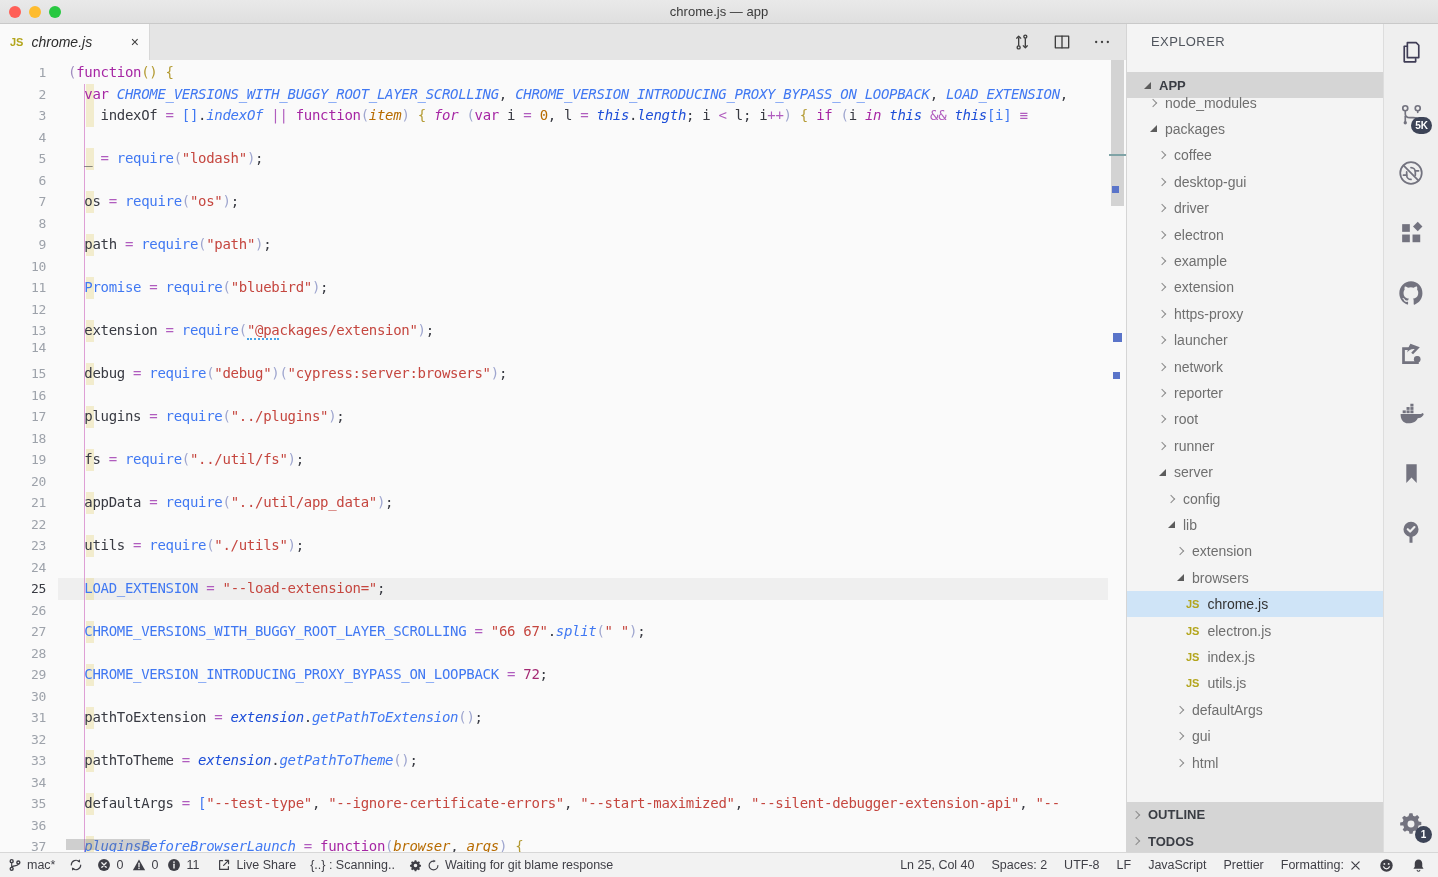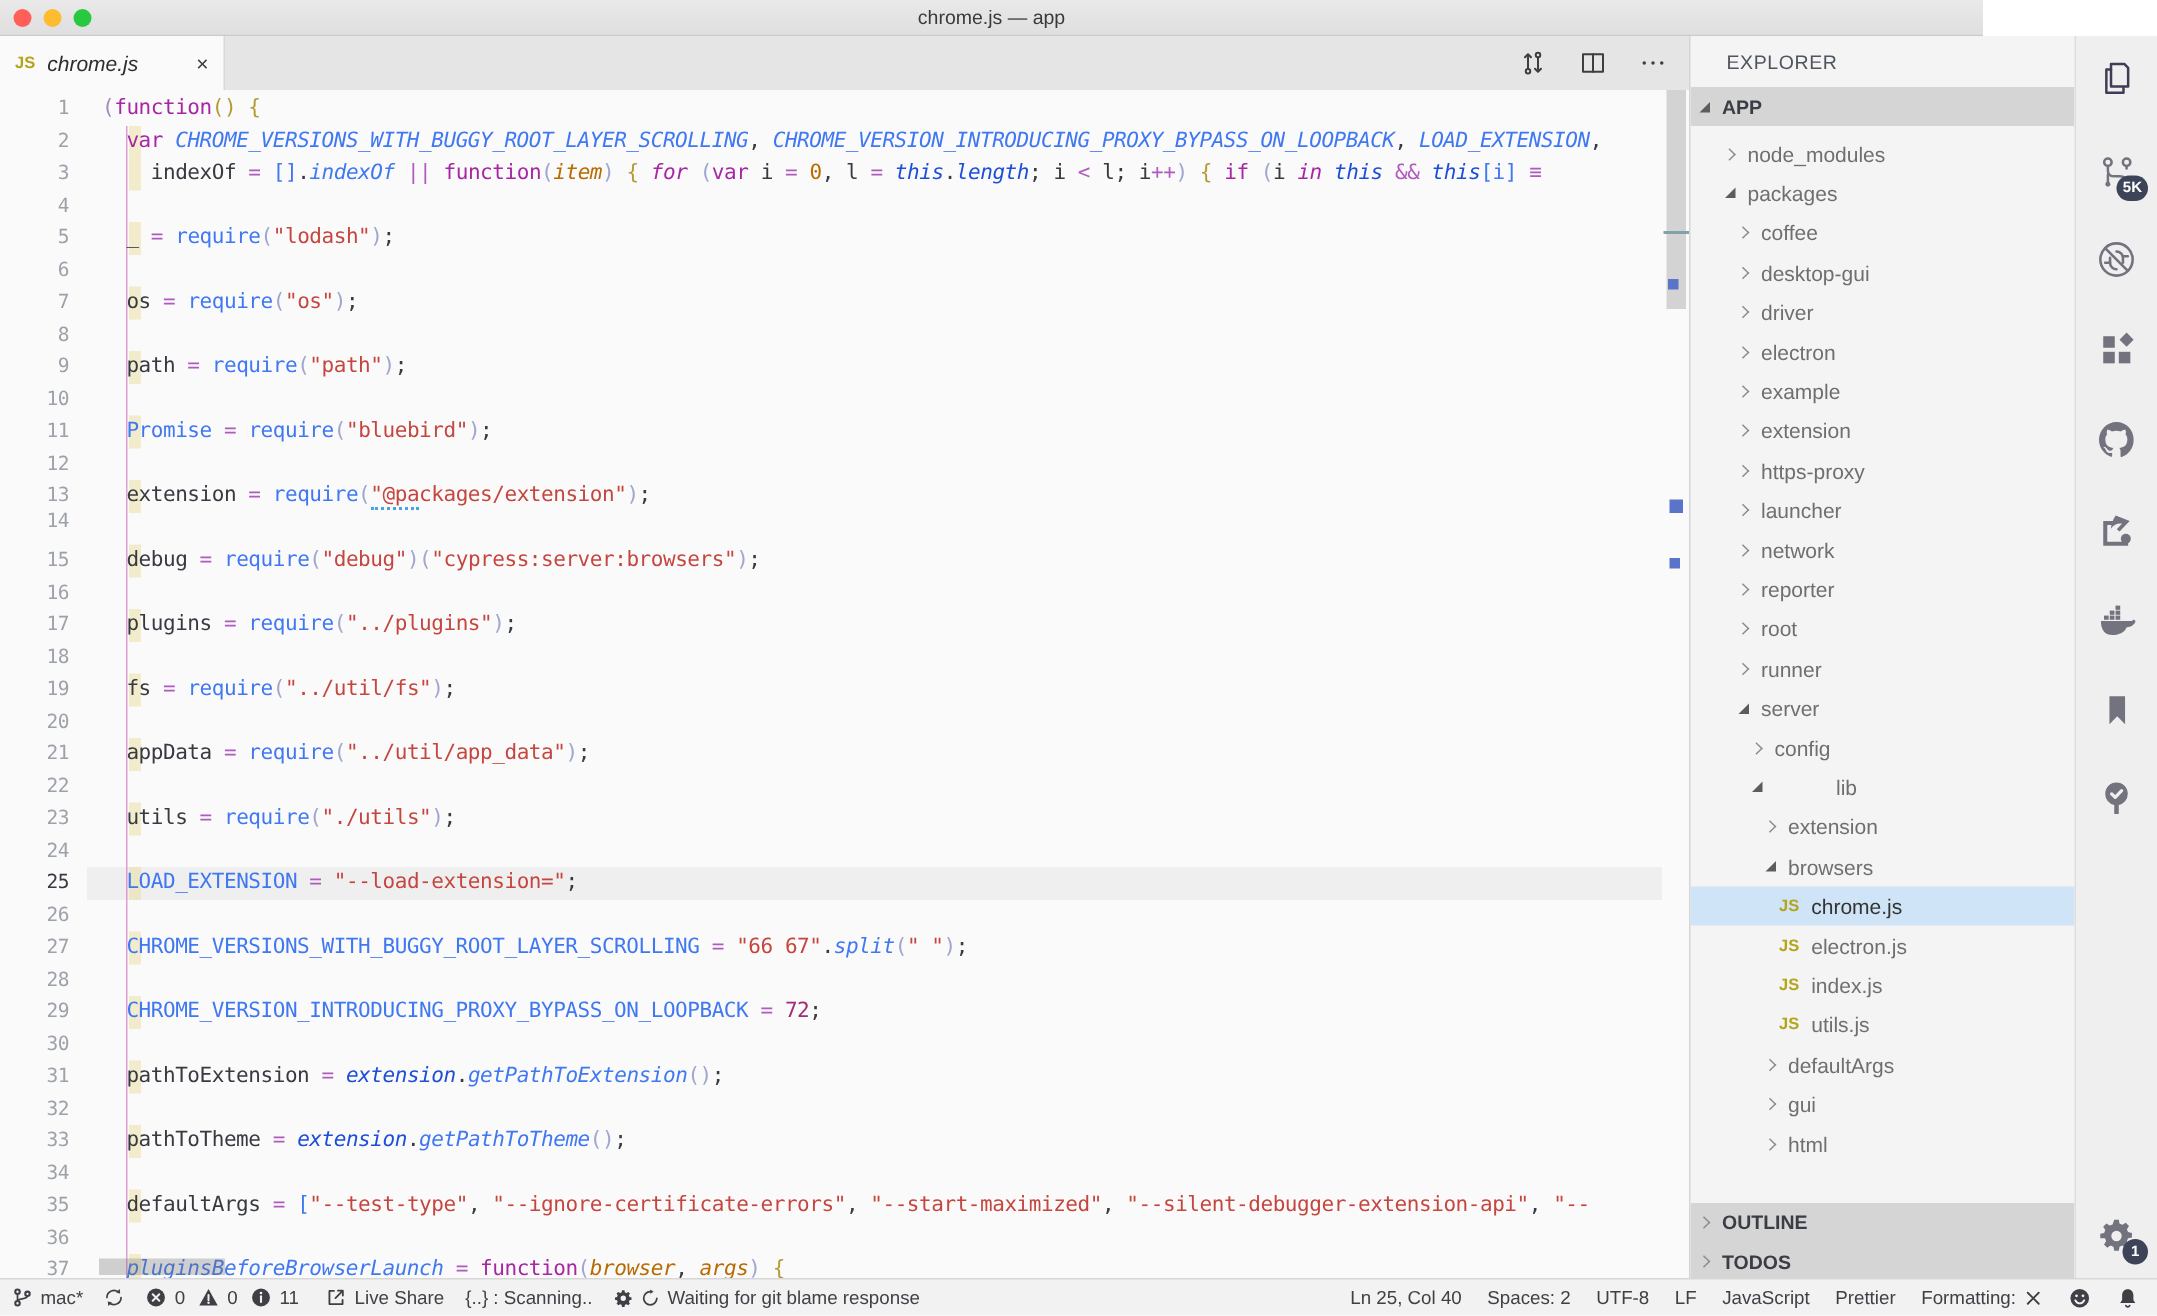--- a/index.html
+++ b/index.html
@@ -1,20 +1,20 @@
 <!DOCTYPE html>
 <html><head>
 <meta charset="utf-8">
 <style>
   * { box-sizing: border-box; margin: 0; padding: 0; }
   html,body { width: 1438px; height: 877px; overflow: hidden; background:#fff;
     font-family: "Liberation Sans", sans-serif; -webkit-font-smoothing: antialiased; }
 
   
-  .titlebar { position:absolute; left:0; top:0; width:1322px; height:24px;
+  .titlebar { position:absolute; left:0; top:0; width:1438px; height:24px;
     background:linear-gradient(#E9E9E9,#DFDFDF); border-bottom:1px solid #C9C9C9; }
   .lights { position:absolute; left:9px; top:6px; display:flex; gap:8px; }
   .light { width:12px; height:12px; border-radius:50%; }
   .title-text { position:absolute; left:0; right:0; top:4px; text-align:center;
     font-size:13px; color:#3A3A3A; }
 
   
   .main { position:absolute; top:24px; left:0; width:1438px; height:828px; }
   .editor-pane { position:absolute; left:0; top:0; width:1126px; height:828px; }
   .sidebar { position:absolute; left:1126px; top:0; width:257px; height:828px;
@@ -232,21 +232,21 @@
         <div class="ruler-line" style="top: 94px;"></div>
         <div class="ruler-dec" style="right: 7px; top: 126px; width: 7px; height: 7px;"></div>
         <div class="ruler-dec" style="right: 4px; top: 273px; width: 9px; height: 9px;"></div>
         <div class="ruler-dec" style="right: 6px; top: 312px; width: 7px; height: 7px;"></div>
         <div class="hscroll"></div>
       </div>
   </div>
 
   <div class="sidebar" id="sidebar">
     <div class="sb-title">EXPLORER</div>
-  <div class="sb-section" style="top: 34px; padding-left: 6px;">
+  <div class="sb-section" style="top: 48px; padding-left: 17px;">
         <span class="tw-e"></span>
         <span>APP</span>
       </div>
       <div class="sb-row" style="top: 65.4px; padding-left: 23px;">
         <span class="tw-c"></span>
         <span>node_modules</span>
       </div>
       <div class="sb-row" style="top: 91.8px; padding-left: 23px;">
         <span class="tw-e"></span>
         <span>packages</span>
@@ -300,21 +300,21 @@
         <span>runner</span>
       </div>
       <div class="sb-row" style="top: 435px; padding-left: 32px;">
         <span class="tw-e"></span>
         <span>server</span>
       </div>
       <div class="sb-row" style="top: 461.4px; padding-left: 41px;">
         <span class="tw-c"></span>
         <span>config</span>
       </div>
-      <div class="sb-row" style="top: 487.8px; padding-left: 41px; gap: 41px;">
+      <div class="sb-row" style="top: 487.8px; padding-left: 41px;">
         <span class="tw-e"></span>
         <span>lib</span>
       </div>
       <div class="sb-row" style="top: 514.2px; padding-left: 50px;">
         <span class="tw-c"></span>
         <span>extension</span>
       </div>
       <div class="sb-row" style="top: 540.6px; padding-left: 50px;">
         <span class="tw-e"></span>
         <span>browsers</span>

